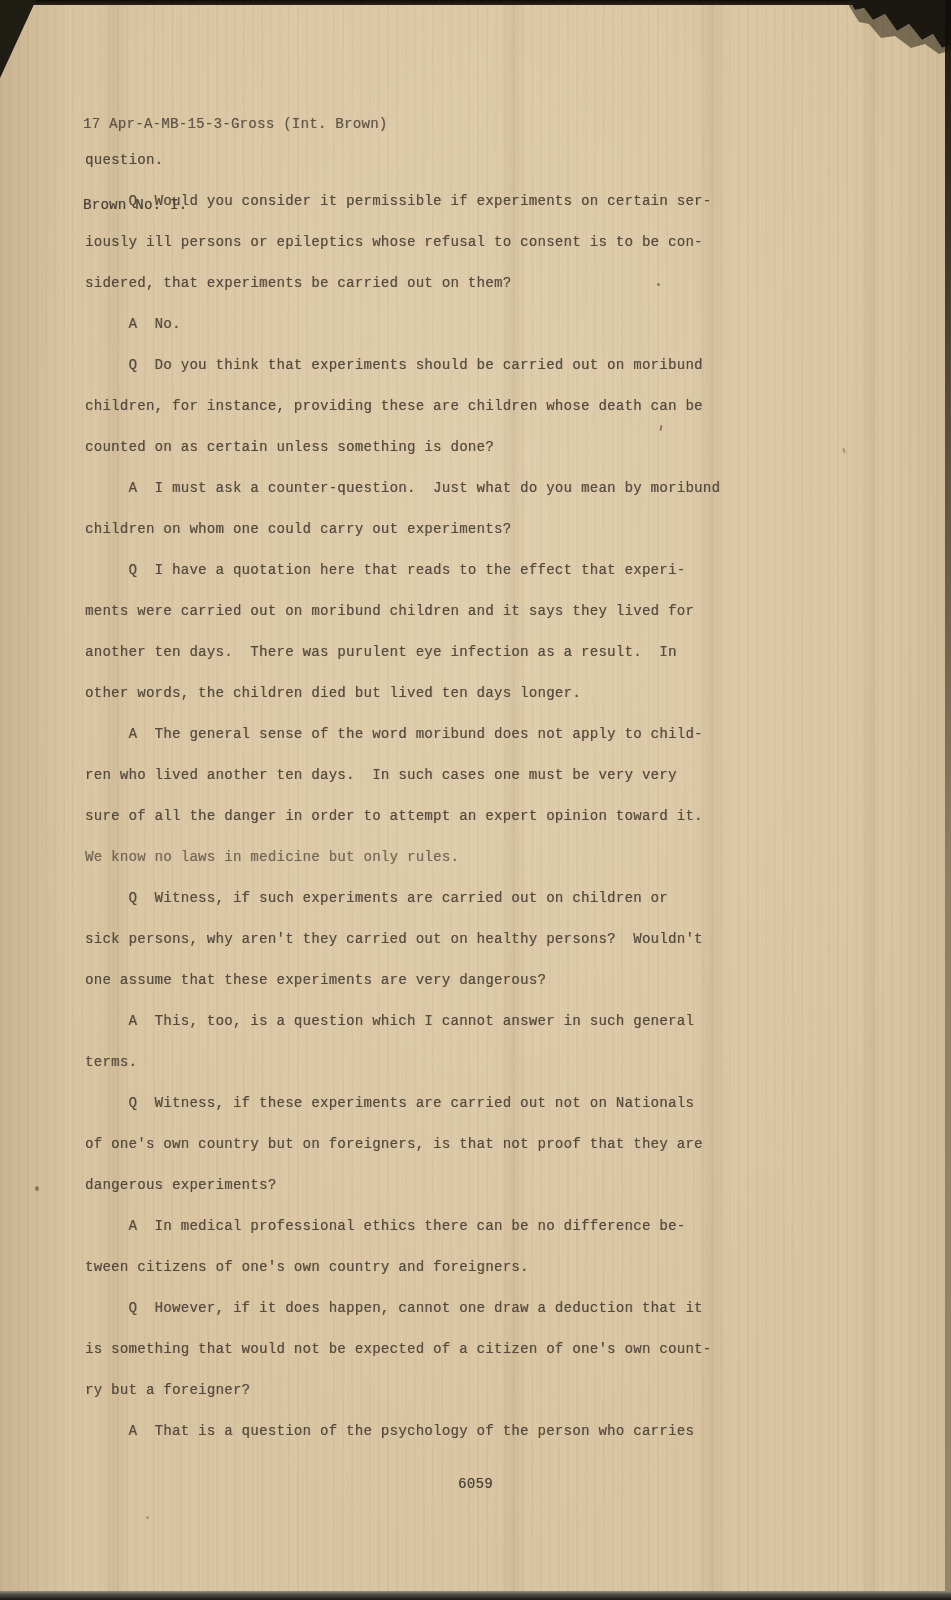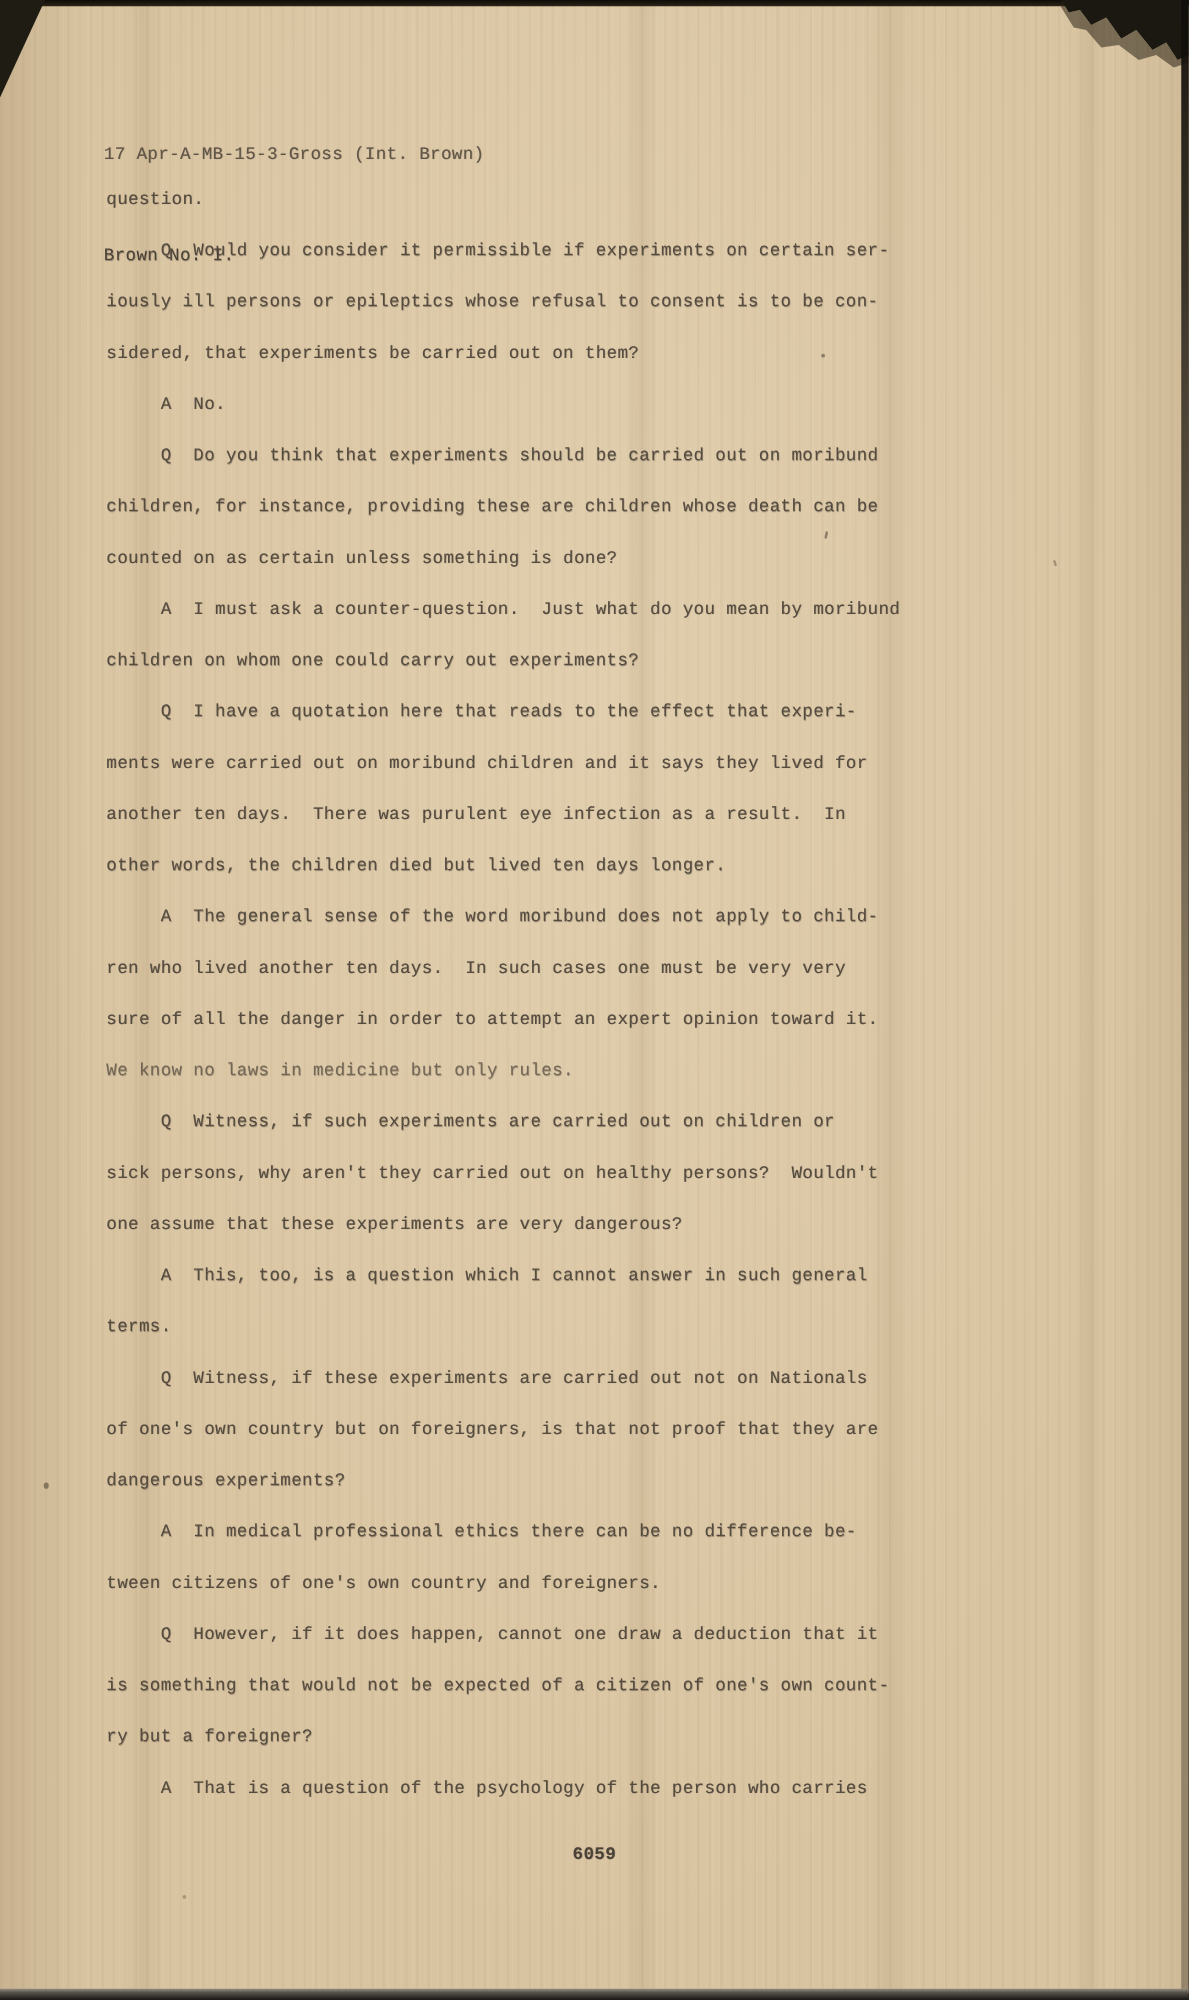--- a/index.html
+++ b/index.html
@@ -84,21 +84,20 @@
     width: 820px;
   }
   #transcript .line {
     height: 41px;
     opacity: 0.93;
   }
   #page-number {
     position: absolute; left: 0; top: 1476px;
     width: 951px;
     text-align: center;
-    font-weight: bold;
   }
   
   .speck {
     position: absolute;
     background: rgba(72,62,50,0.55);
     border-radius: 50%;
   }
   #speck-1 { left: 657px; top: 283px; width: 3px; height: 3px; }
   #speck-2 { left: 660px; top: 425px; width: 2px; height: 6px; border-radius: 1px; transform: rotate(12deg); }
   #speck-3 { left: 35px;  top: 1186px; width: 4px; height: 5px; }

